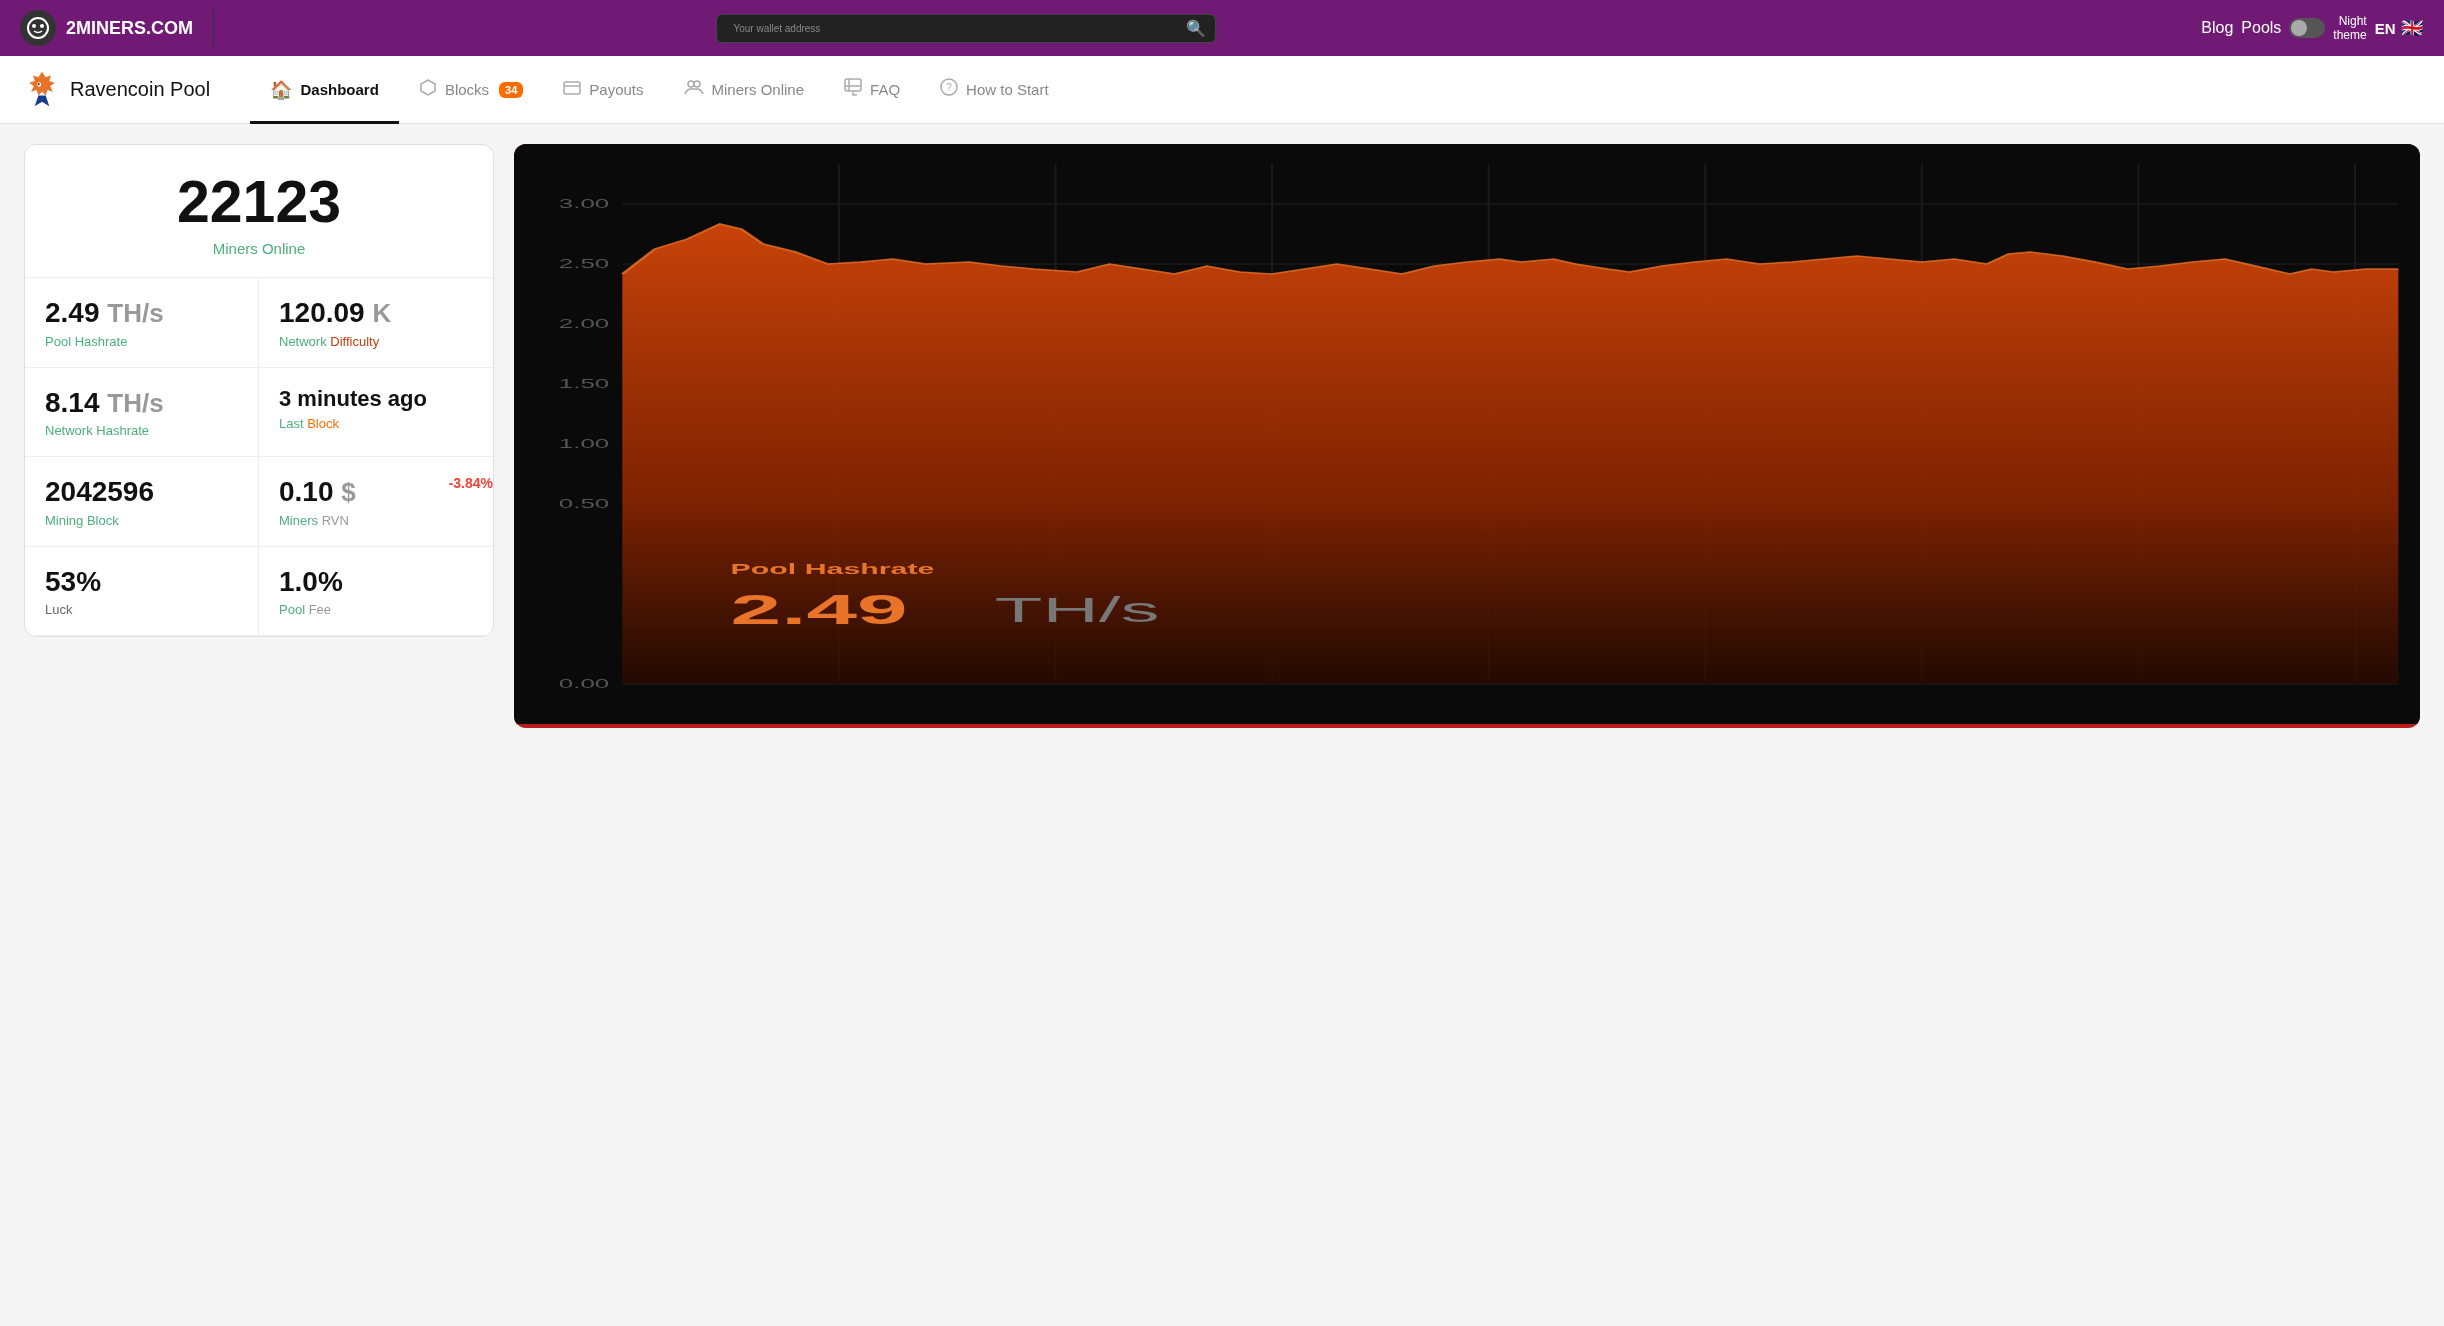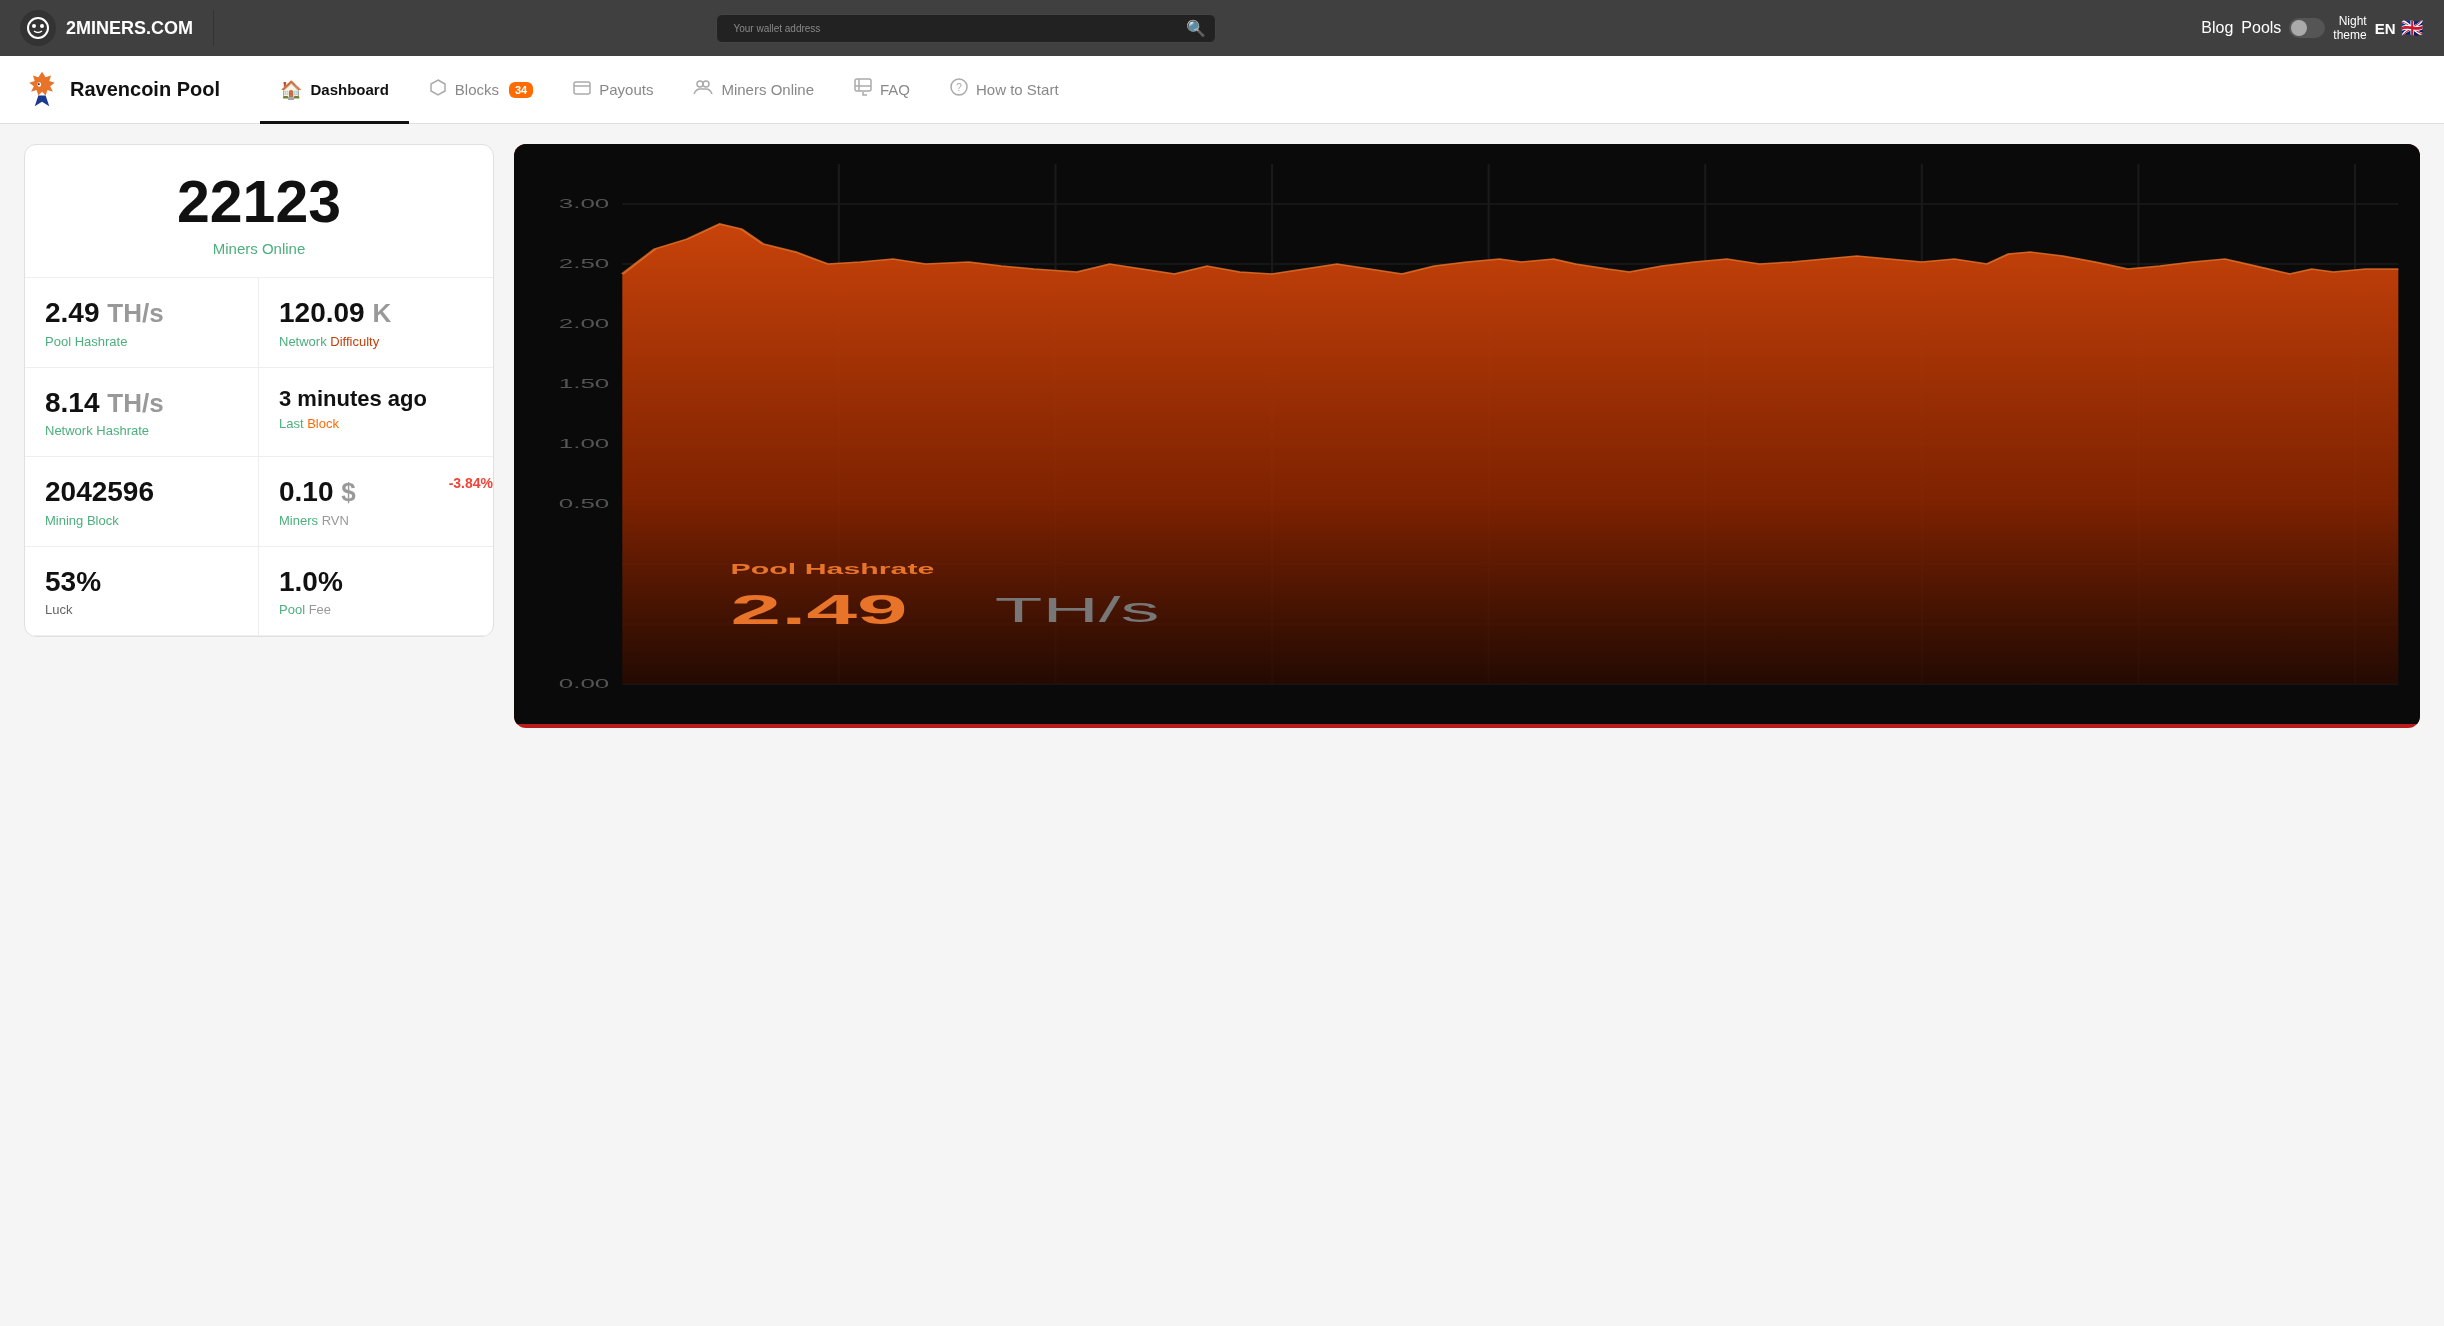--- a/index.html
+++ b/index.html
@@ -1,20 +1,20 @@
 <!DOCTYPE html>
 <html><head>
   <meta charset="utf-8">
   <style>
     * { margin: 0; padding: 0; box-sizing: border-box; }
     body { font-family: -apple-system, BlinkMacSystemFont, 'Segoe UI', Arial, sans-serif; background: #f5f5f5; min-width: 1200px; }
 
     
     .top-nav {
-      background: #404040;
+      background: #701a75;
       display: flex;
       align-items: center;
       padding: 0 20px;
       height: 56px;
       gap: 20px;
     }
     .logo-area {
       display: flex;
       align-items: center;
       gap: 10px;
@@ -131,21 +131,21 @@
       align-items: center;
       gap: 10px;
       margin-right: 40px;
     }
     .raven-icon {
       width: 36px;
       height: 40px;
     }
     .pool-title {
       font-size: 20px;
-      font-weight: 700;
+      font-weight: 400;
       color: #111;
     }
     .nav-tabs {
       display: flex;
       align-items: center;
       gap: 0;
       flex: 1;
     }
     .nav-tab {
       display: flex;

